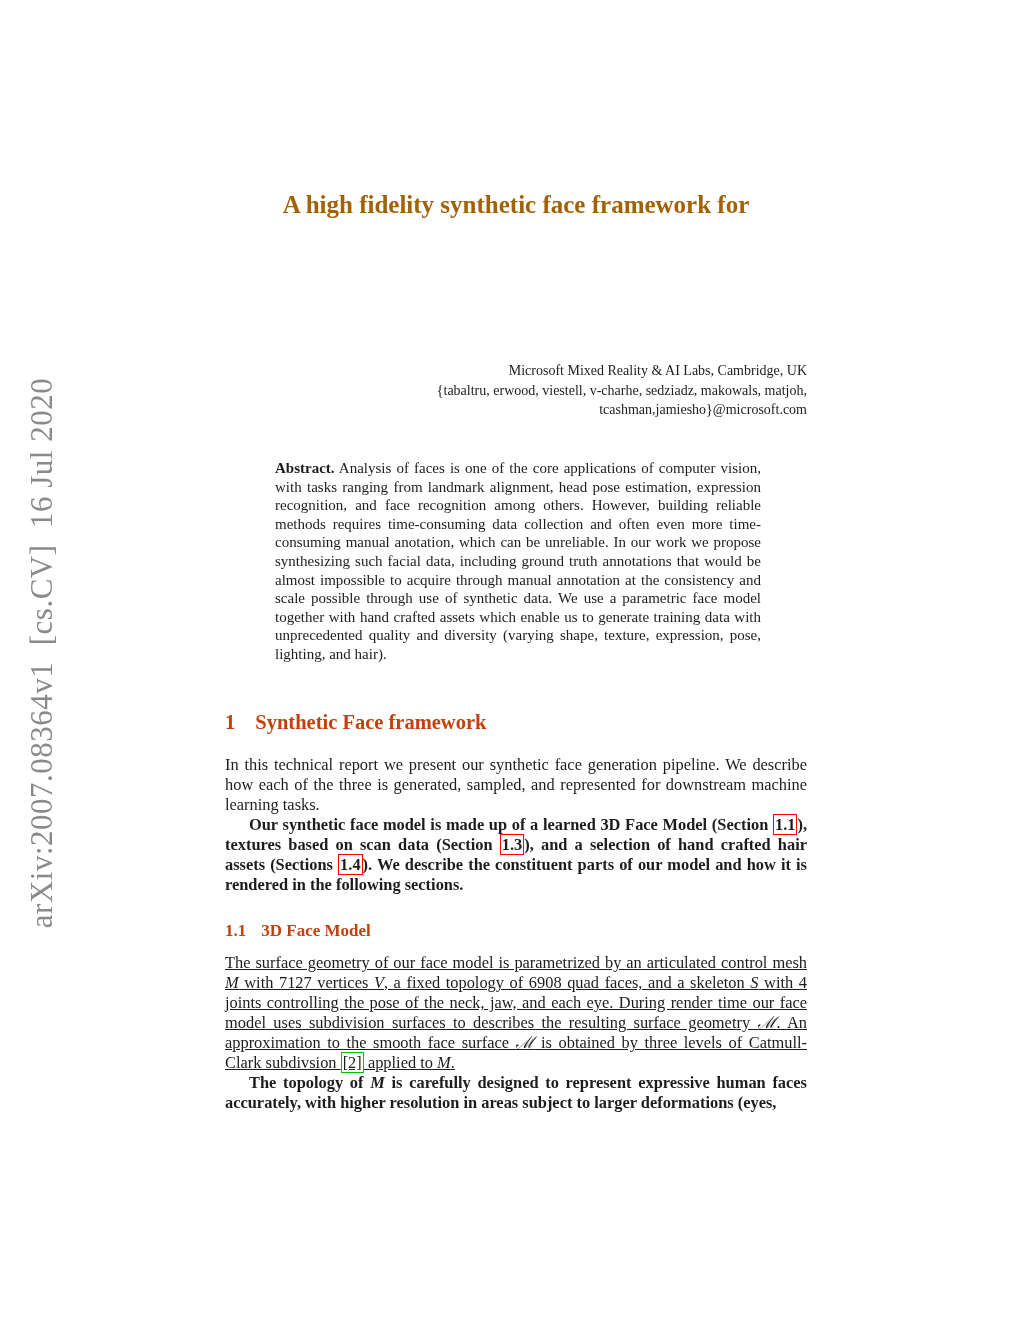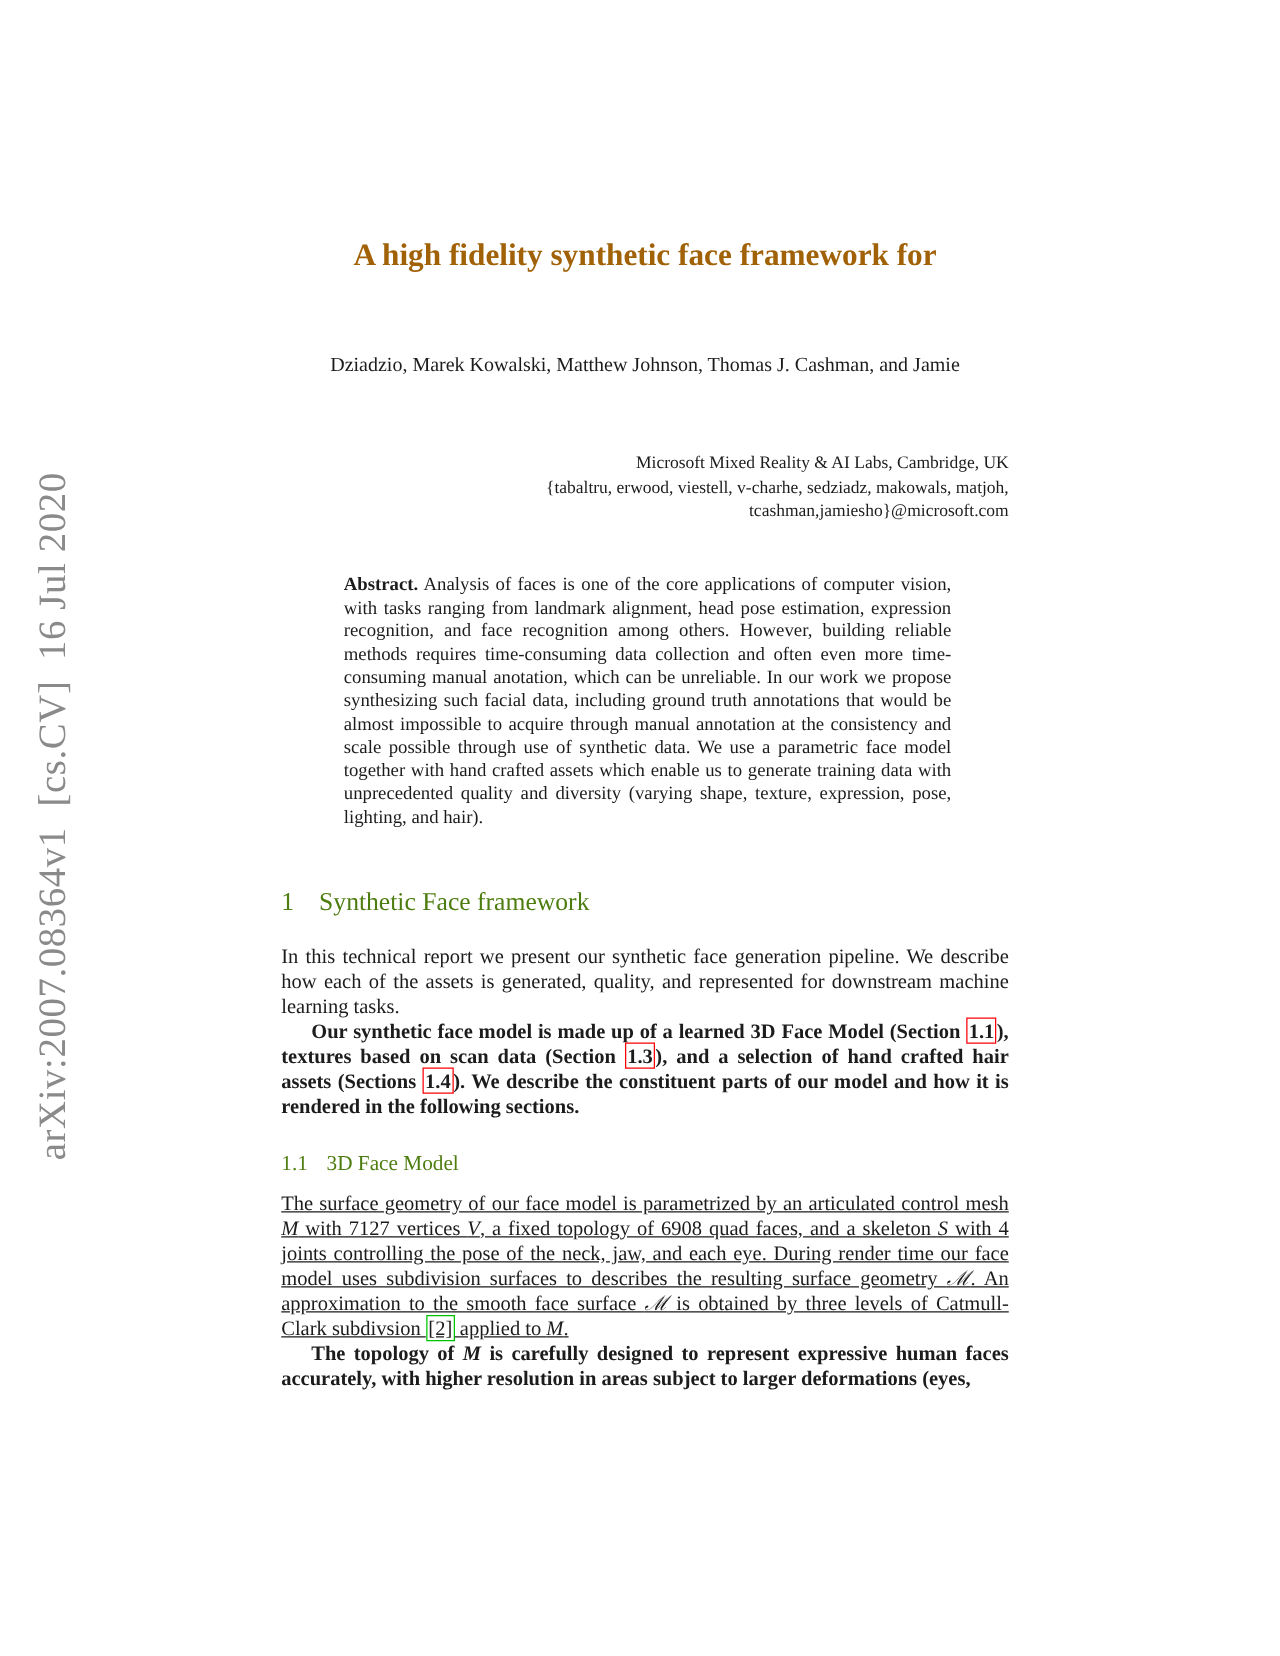--- a/index.html
+++ b/index.html
@@ -28,21 +28,21 @@
   .abstract-block {
     top: 459px; left: 50px; width: 486px;
     font-size: 15px; line-height: 18.6px;
     text-align: justify;
   }
   .seg-bold { font-weight: bold; }
   .seg-var { font-style: italic; }
   .seg-cal { font-style: italic; }
   .seg-ref { border: 1.5px solid #fb0006; padding: 0 1px; }
   .seg-cite { border: 1.5px solid #00c300; padding: 0 1px; }
-  .sec-heading { font-weight: normal; color: #4d7c0f; }
+  .sec-heading { font-weight: bold; color: #c2410c; }
   .sec1-heading { top: 711px; font-size: 20.5px; }
   .sec1-heading .sec-num { margin-right: 20px; }
   .sec11-heading { top: 921px; font-size: 17px; }
   .sec11-heading .sec-num { margin-right: 15px; }
   .para { font-size: 16.4px; line-height: 20px; text-align: justify; }
   .para.indent { text-indent: 24px; font-weight: bold; }
   .p1 { top: 755px; }
   .p2 { top: 815px; }
   .p3 { top: 953px; text-decoration: underline; }
   .p4 { top: 1073px; }
@@ -54,36 +54,35 @@
 
   <div class="arxiv-watermark">arXiv:2007.08364v1  [cs.CV]  16 Jul 2020</div>
 
   <div class="content">
 
     <div class="abs-block title-block">
       <div>A high fidelity synthetic face framework for</div>
     </div>
 
     <div class="abs-block authors-block">
-      <div>Dziadzio, Marek Kowalski, Matthew Johnson, Thomas J. Cashman, and Jamie</div>
     </div>
 
     <div class="abs-block affil-block">
       <div>Microsoft Mixed Reality &amp; AI Labs, Cambridge, UK</div>
       <div>{tabaltru, erwood, viestell, v-charhe, sedziadz, makowals, matjoh,</div>
       <div>tcashman,jamiesho}@microsoft.com</div>
     </div>
 
     <div class="abs-block abstract-block"><span class="seg-bold">Abstract.</span><span> Analysis of faces is one of the core applications of computer vision, with tasks ranging from landmark alignment, head pose estimation, expression recognition, and face recognition among others. However, building reliable methods requires time-consuming data collection and often even more time-consuming manual anotation, which can be unreliable. In our work we propose synthesizing such facial data, including ground truth annotations that would be almost impossible to acquire through manual annotation at the consistency and scale possible through use of synthetic data. We use a parametric face model together with hand crafted assets which enable us to generate training data with unprecedented quality and diversity (varying shape, texture, expression, pose, lighting, and hair).</span></div>
 
     <div class="abs-block sec-heading sec1-heading">
       <span class="sec-num">1</span><span>Synthetic Face framework</span>
     </div>
 
-    <div class="abs-block para p1"><span>In this technical report we present our synthetic face generation pipeline. We describe how each of the assets is generated, quality, and represented for downstream machine learning tasks.</span></div>
+    <div class="abs-block para p1"><span>In this technical report we present our synthetic face generation pipeline. We describe how each of the three is generated, sampled, and represented for downstream machine learning tasks.</span></div>
 
     <div class="abs-block para indent p2"><span>Our synthetic face model is made up of a learned 3D Face Model (Section </span><span class="seg-ref">1.1</span><span>), textures based on scan data (Section </span><span class="seg-ref">1.3</span><span>), and a selection of hand crafted hair assets (Sections </span><span class="seg-ref">1.4</span><span>). We describe the constituent parts of our model and how it is rendered in the following sections.</span></div>
 
     <div class="abs-block sec-heading sec11-heading">
       <span class="sec-num">1.1</span><span>3D Face Model</span>
     </div>
 
     <div class="abs-block para p3"><span>The surface geometry of our face model is parametrized by an articulated control mesh </span><span class="seg-var">M</span><span> with 7127 vertices </span><span class="seg-var">V</span><span>, a fixed topology of 6908 quad faces, and a skeleton </span><span class="seg-var">S</span><span> with 4 joints controlling the pose of the neck, jaw, and each eye. During render time our face model uses subdivision surfaces to describes the resulting surface geometry </span><span class="seg-cal">ℳ</span><span>. An approximation to the smooth face surface </span><span class="seg-cal">ℳ</span><span> is obtained by three levels of Catmull-Clark subdivsion </span><span class="seg-cite">[2]</span><span> applied to </span><span class="seg-var">M</span><span>.</span></div>
 
     <div class="abs-block para indent p4"><span>The topology of </span><span class="seg-var">M</span><span> is carefully designed to represent expressive human faces accurately, with higher resolution in areas subject to larger deformations (eyes,</span></div>

